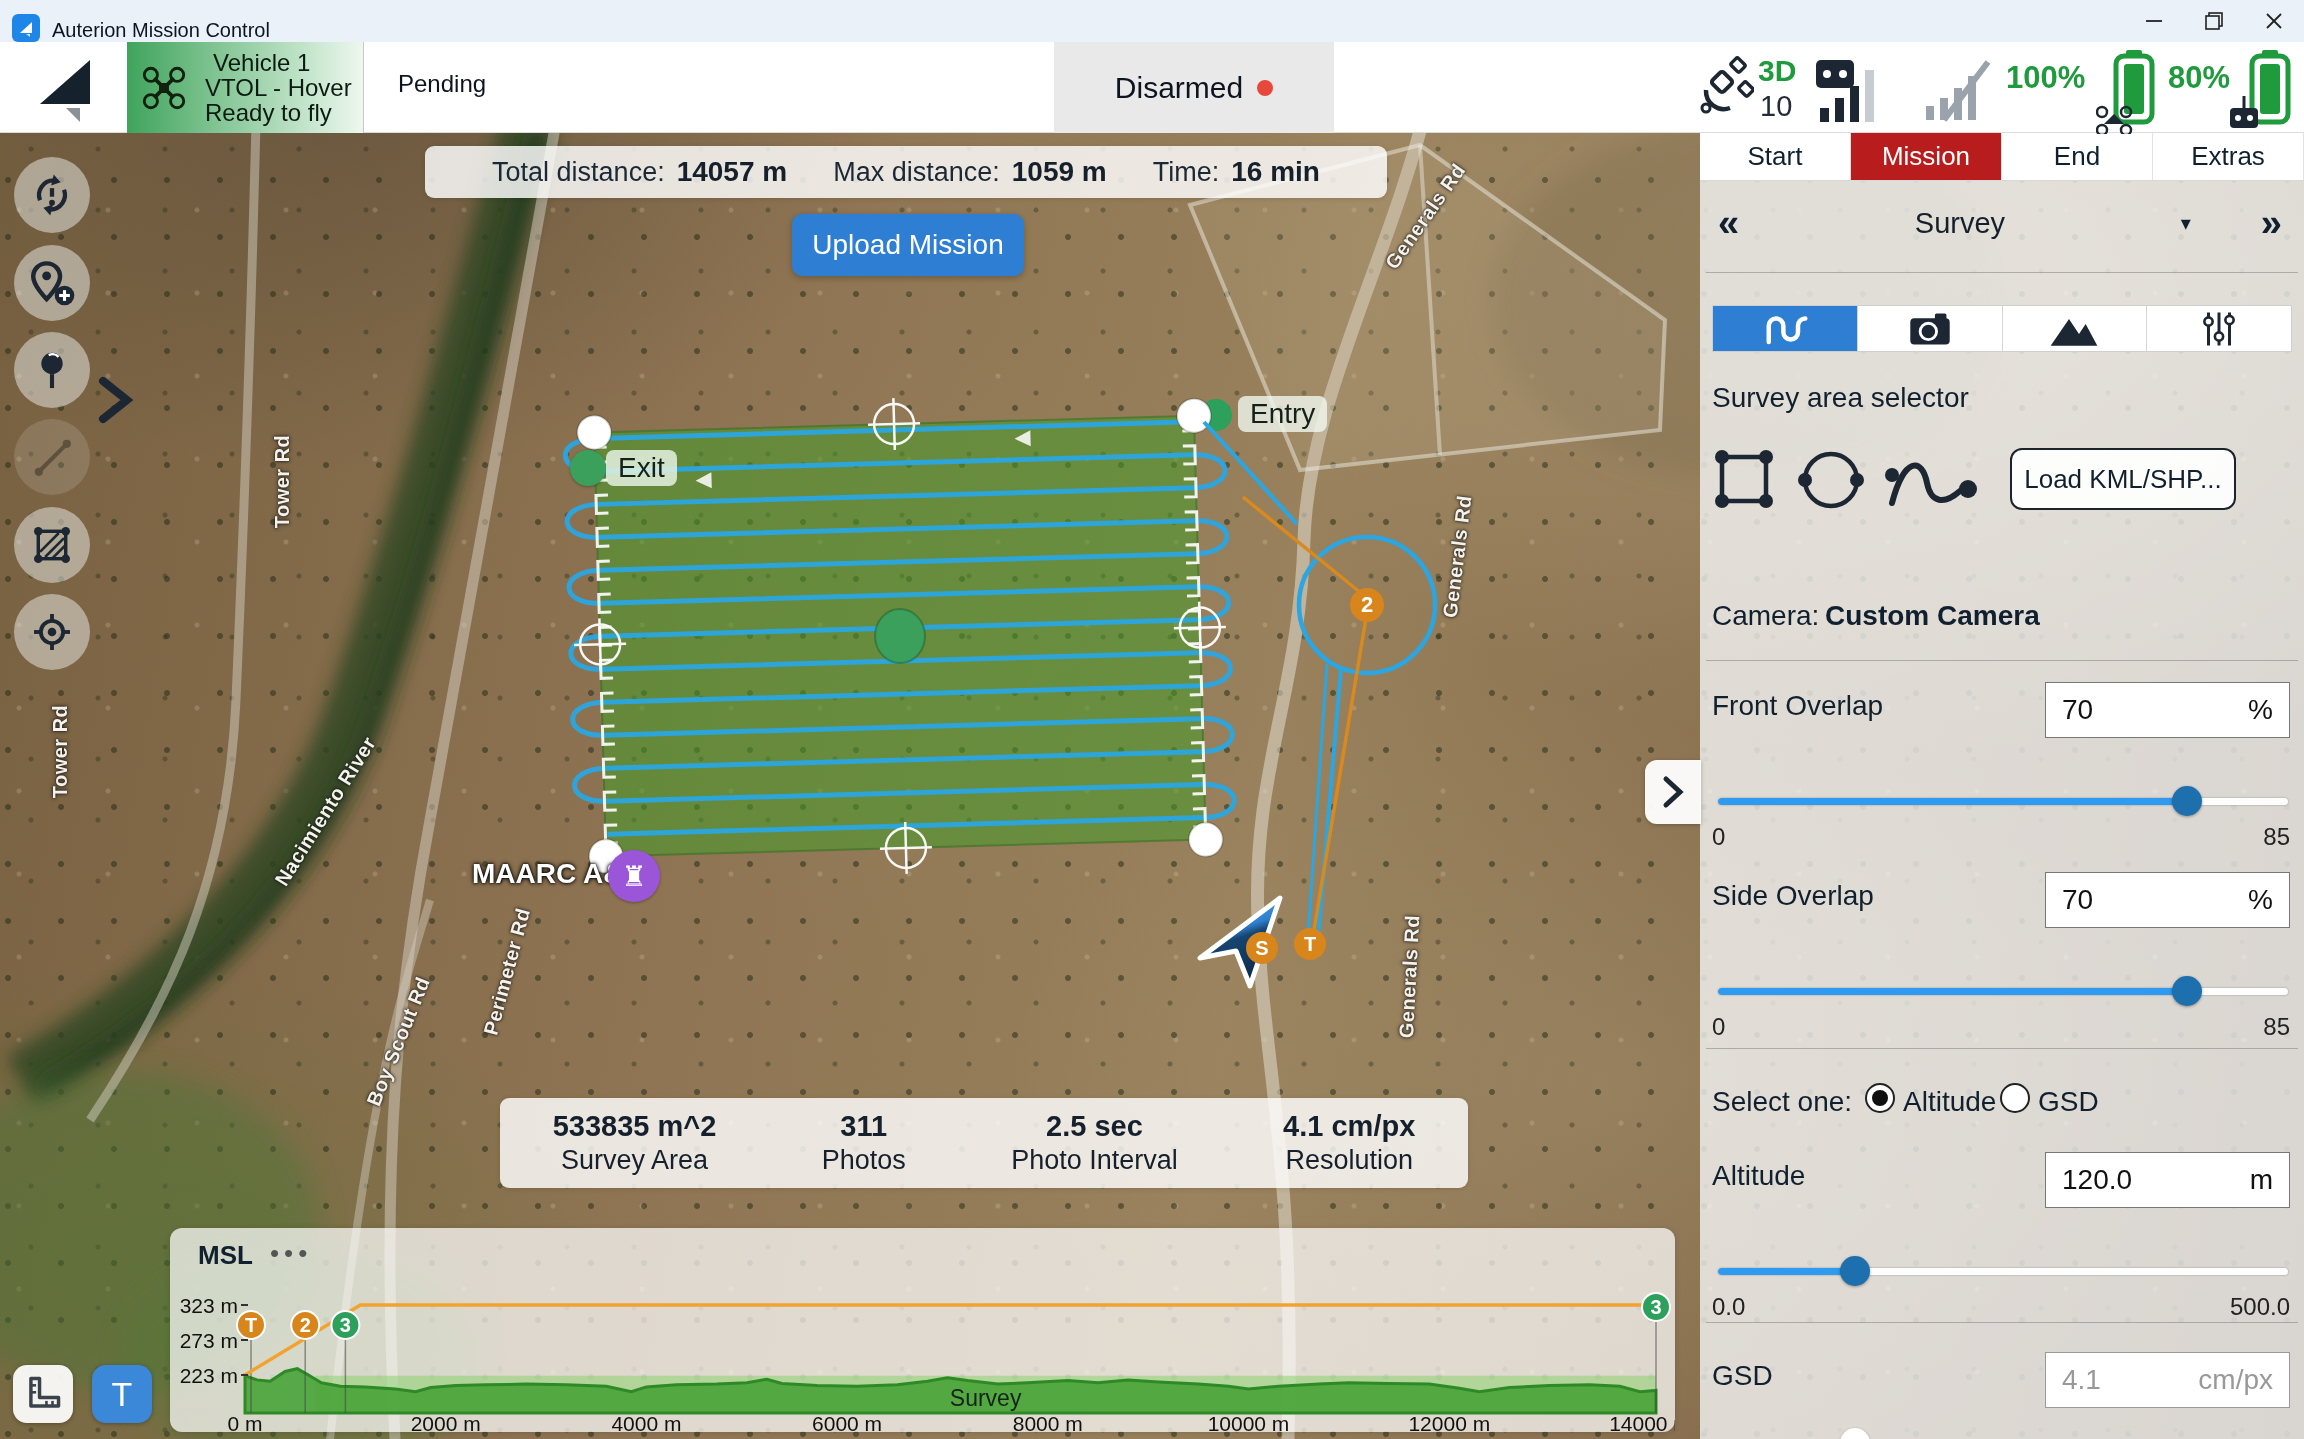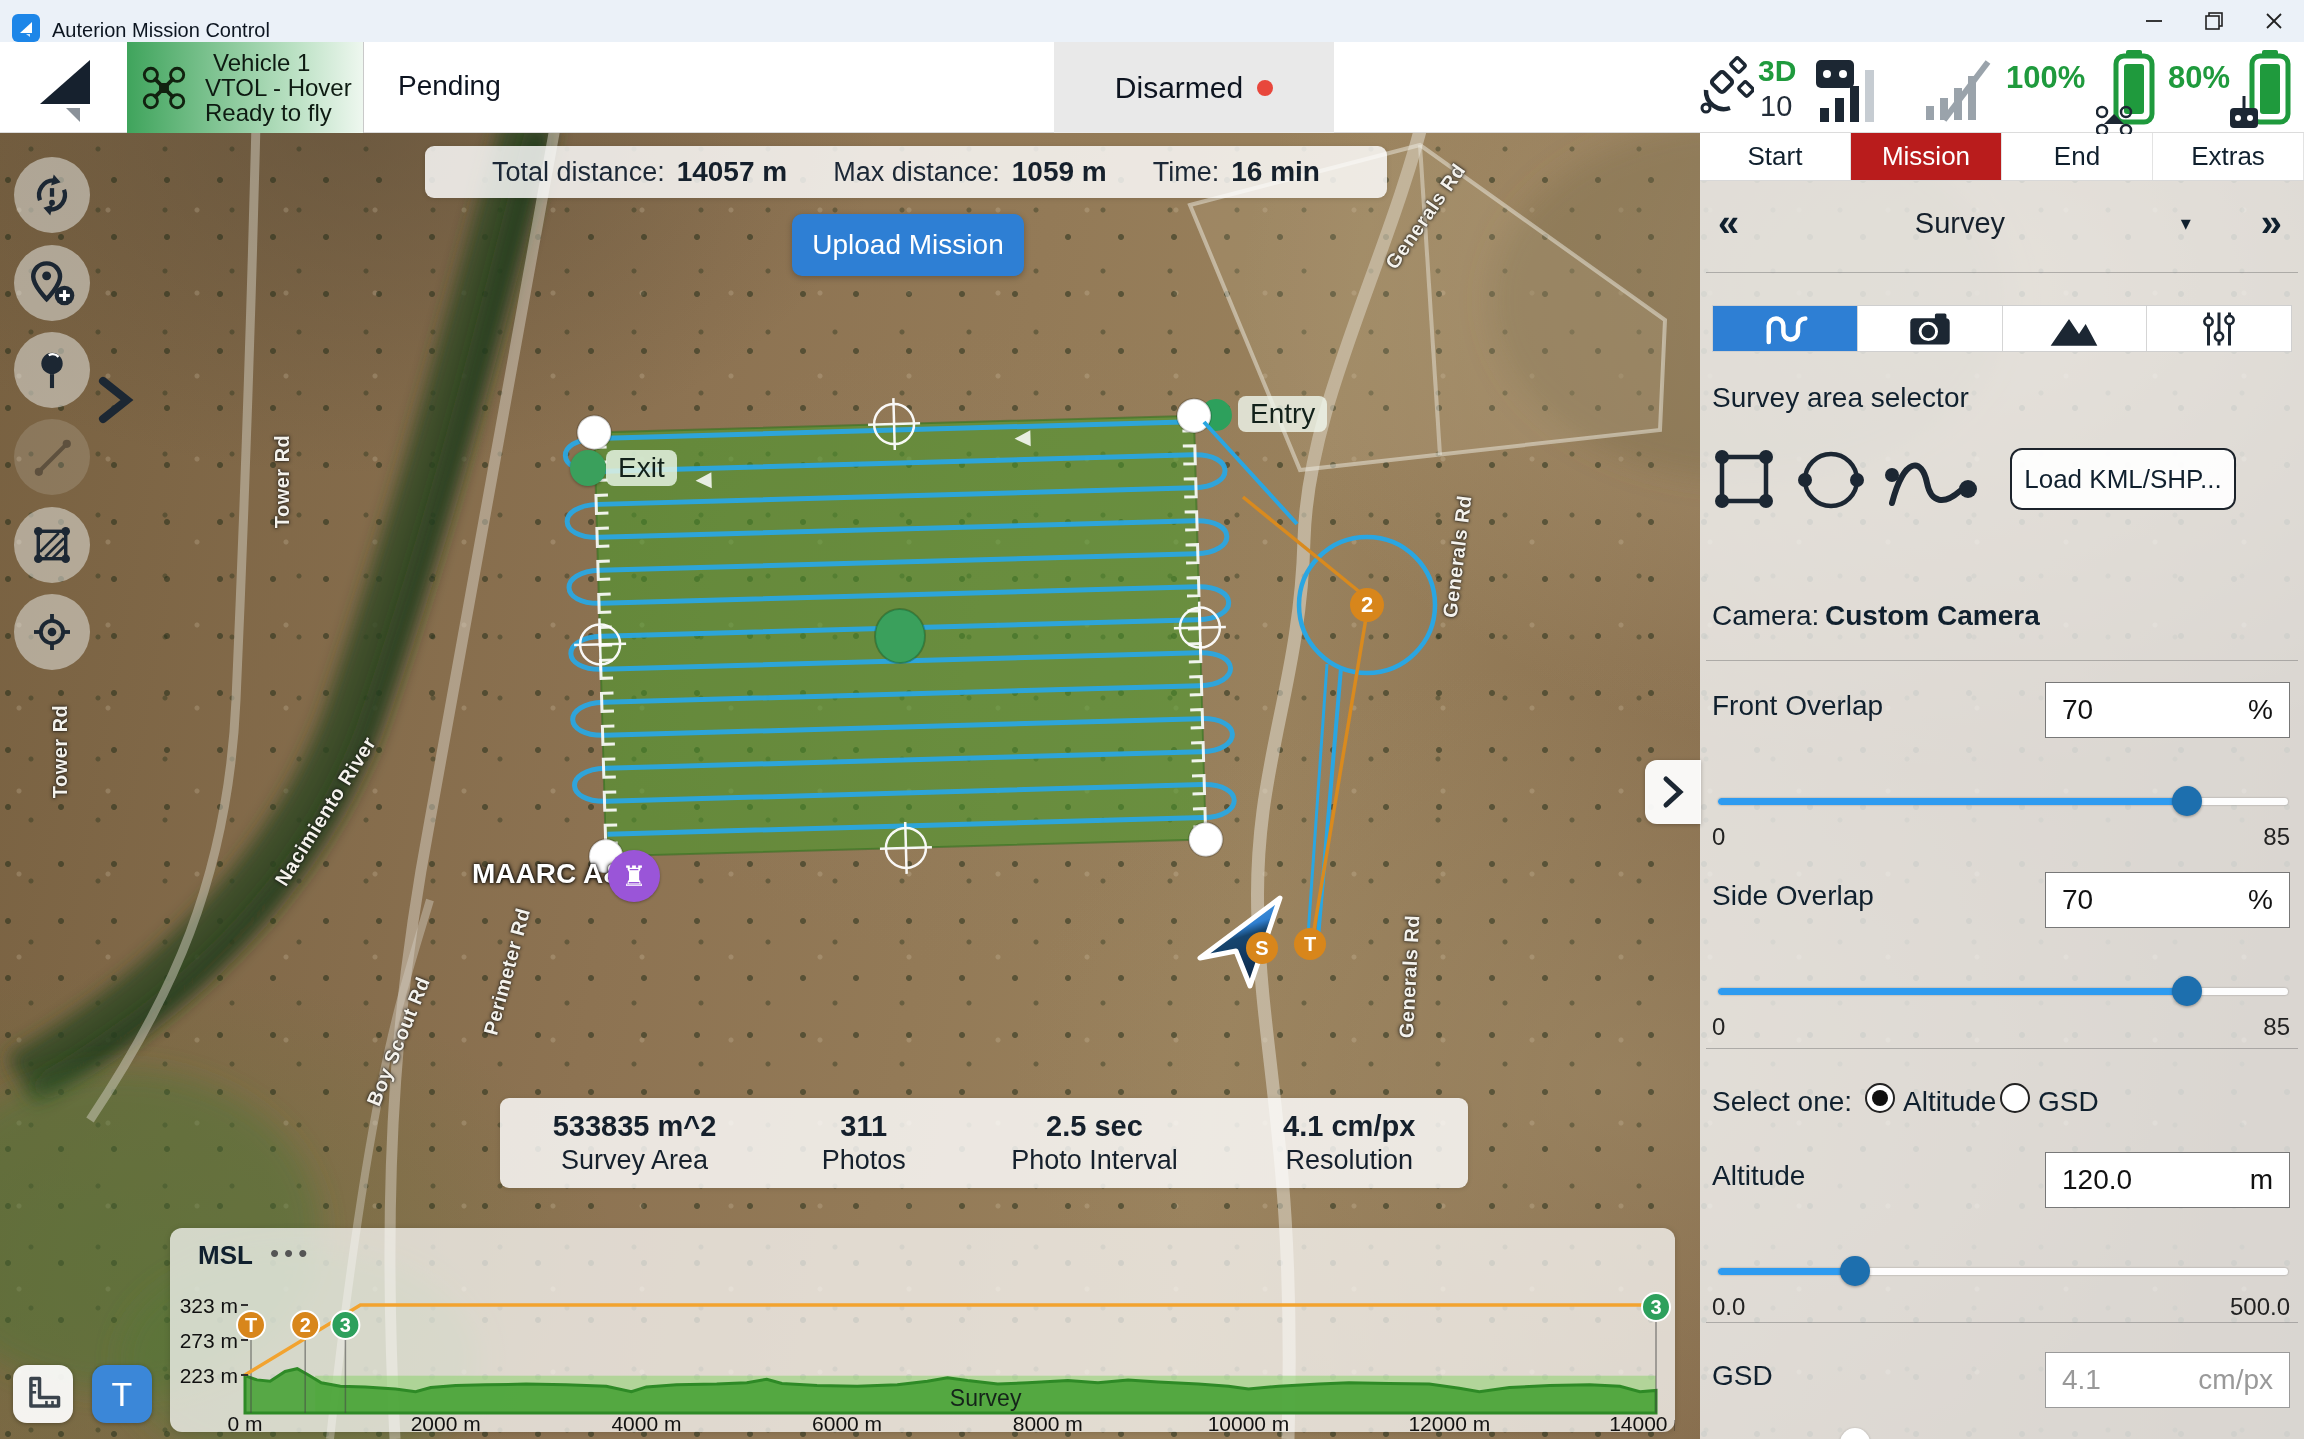--- a/index.html
+++ b/index.html
@@ -69,21 +69,21 @@
 #expandtab{position:absolute;left:1645px;top:760px;width:56px;height:64px;background:rgba(255,255,255,.95);border-radius:12px 0 0 12px;display:flex;align-items:center;justify-content:center;box-shadow:0 1px 4px rgba(0,0,0,.25);cursor:pointer}
 
 
 #topbar{position:absolute;left:0;top:42px;width:2304px;height:91px;background:#fff;border-bottom:1px solid #dcdcdc}
 #titlebar{position:absolute;left:0;top:0;width:2304px;height:42px;background:#ebf1f8;display:flex;align-items:flex-end}
 #titlebar .tlogo{width:28px;height:28px;border-radius:6px;background:#1d86e8;margin:0 12px 0 12px;display:flex;align-items:center;justify-content:center}
 #titlebar .ttext{font-size:20px;color:#0c1520}
 .winbtn{position:absolute;top:0;width:60px;height:42px;display:flex;align-items:center;justify-content:center;color:#222;cursor:pointer}
 .vpanel{position:absolute;left:127px;top:0;width:237px;height:91px;background:linear-gradient(90deg,#3fa45c,#b9e0c2 70%,#eef7ef);border-right:1px solid #c9c9c9;display:flex;align-items:center}
 .vpanel .vtxt{margin-left:18px;font-size:24px;line-height:25px;color:#0e1b12}
-.statusword{position:absolute;font-size:28px;color:#0d1420}
+.statusword{position:absolute;font-size:24px;color:#0d1420}
 .disarmbox{position:absolute;left:1054px;top:0;width:280px;height:91px;background:#e9e9e9;display:flex;align-items:center;justify-content:center;gap:14px;font-size:30px;color:#0d1420}
 .reddot{width:16px;height:16px;border-radius:50%;background:#e8473c}
 .green{color:#1f9a3d;font-weight:bold}
 .statnum{position:absolute;font-size:29px}
 </style>
 </head>
 <body>
 
 <div id="map">
   <div id="speckle"></div>

